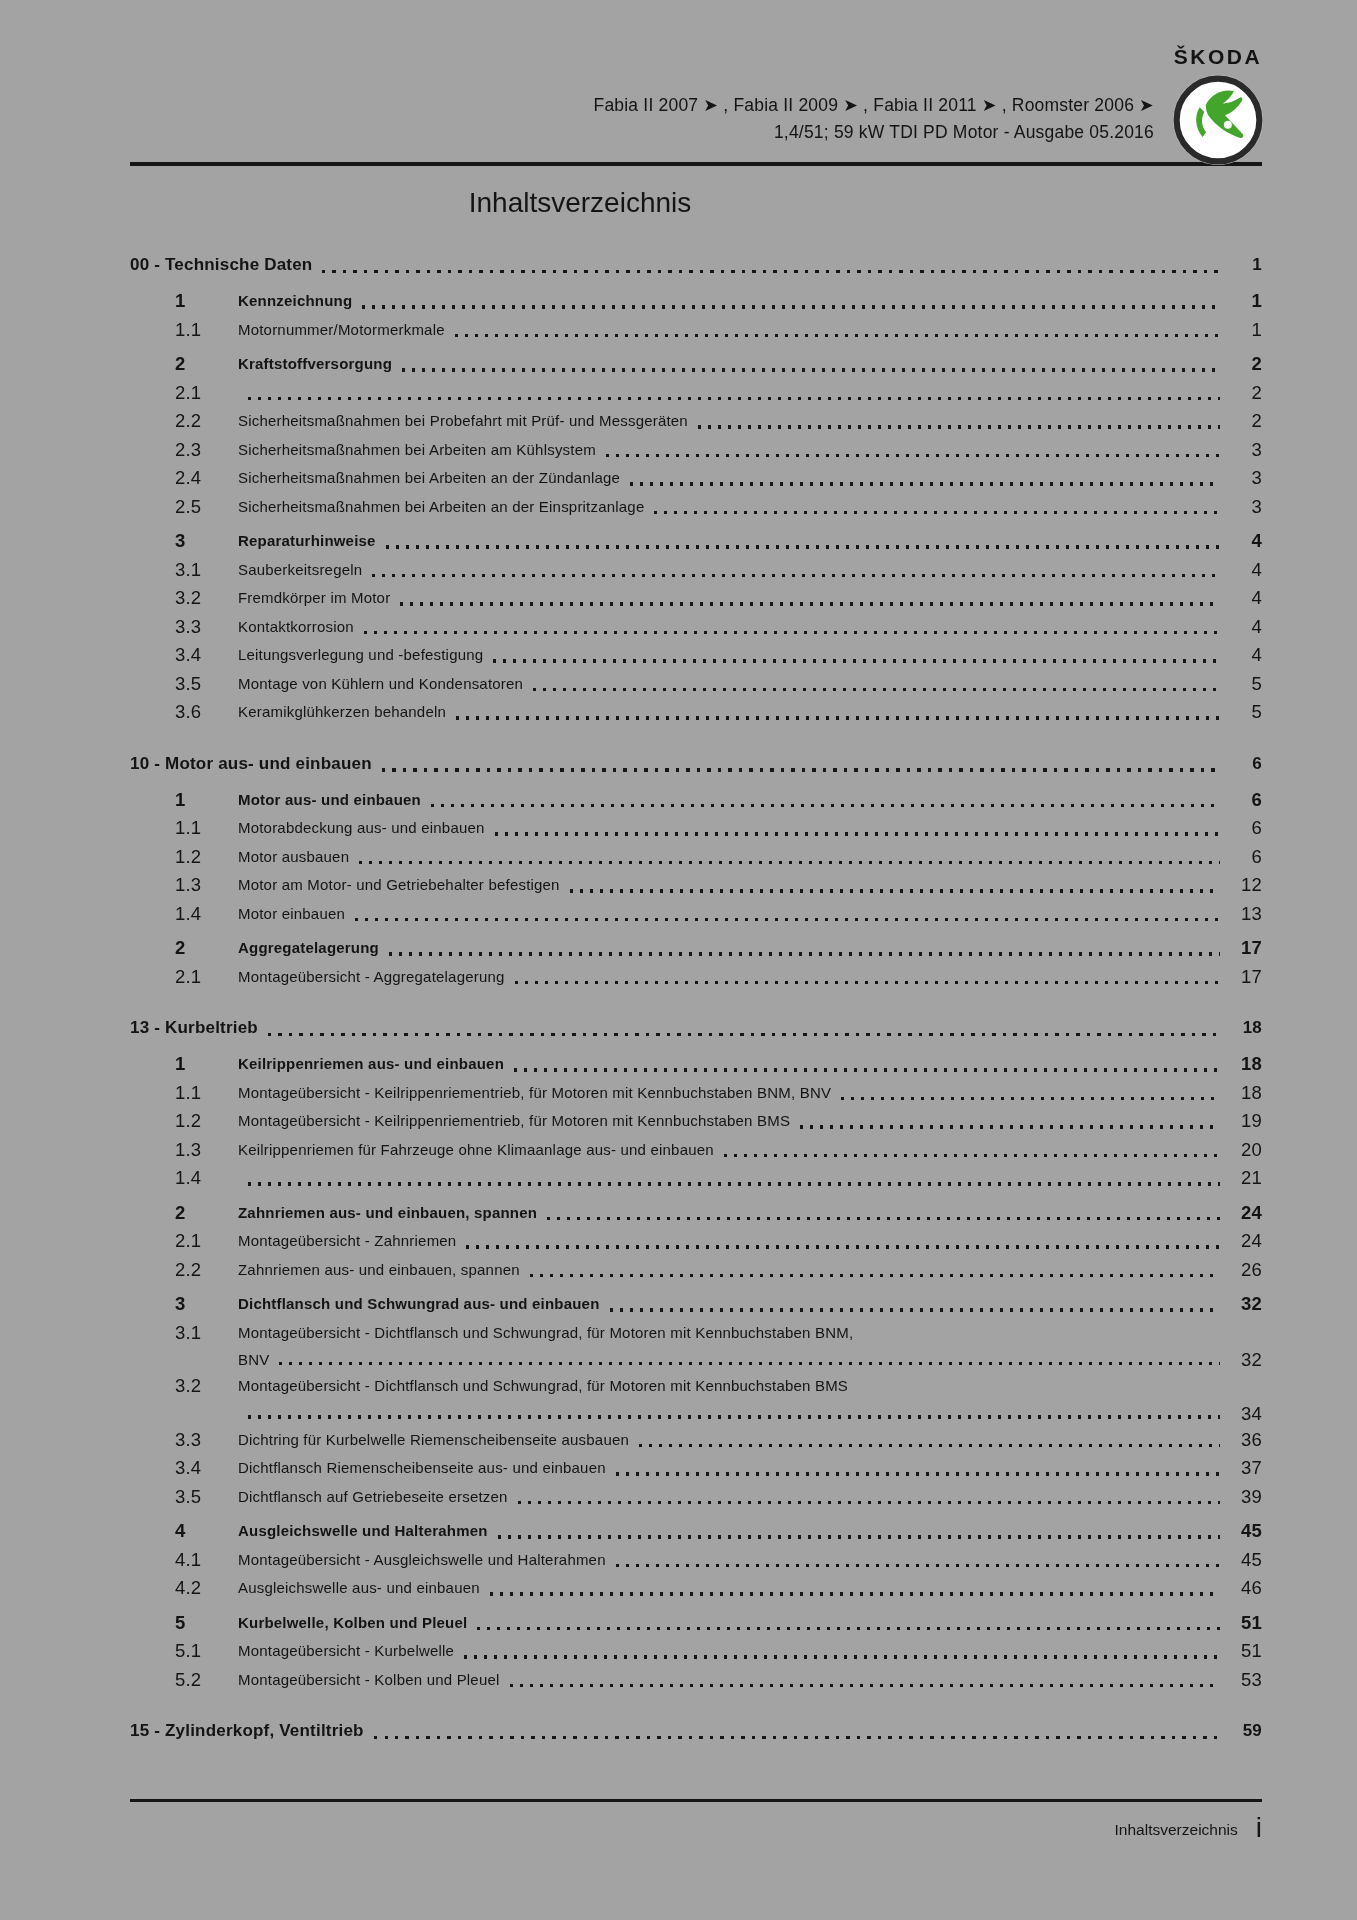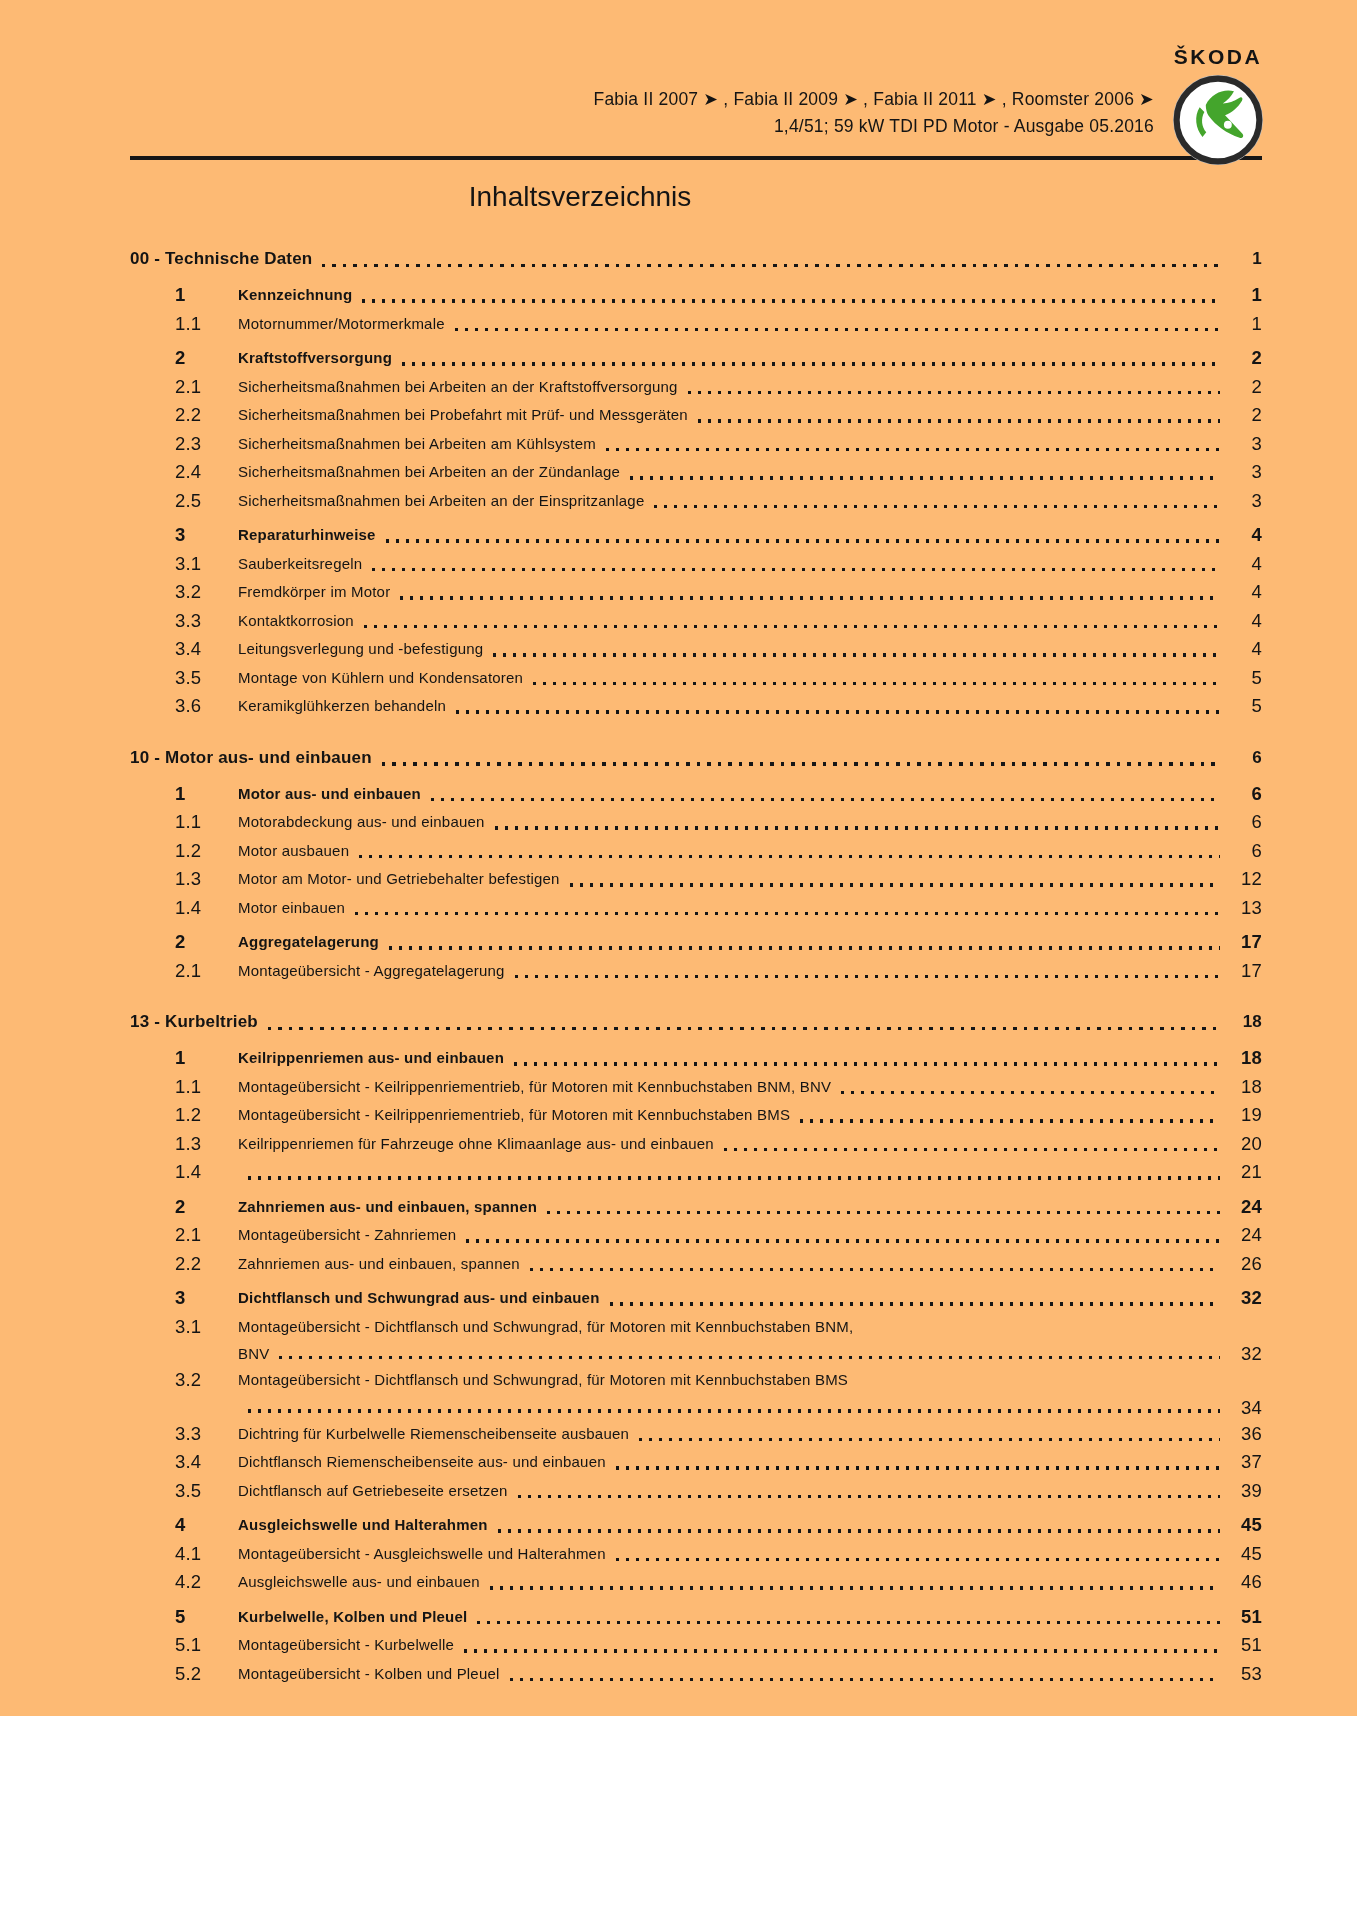--- a/index.html
+++ b/index.html
@@ -1,22 +1,22 @@
 <!DOCTYPE html>
 <html><head>
 <meta charset="utf-8">
 <style>
   * { margin:0; padding:0; box-sizing:border-box; }
   html,body { background:#ffffff; }
   .page {
-    width:1357px; height:1716px; position:relative; overflow:hidden;
-    background:#fdba74; color:#141414;
+    width:1357px; height:1920px; position:relative; overflow:hidden;
+    background:#a3a3a3; color:#141414;
     font-family:"Liberation Sans","DejaVu Sans",sans-serif;
   }
-  .content { padding:0 95px 0 130px; }
+  .content { padding:6px 95px 0 130px; }
 
   
   .header { padding-top:86px; text-align:right; }
   .hline { margin-right:108px; font-size:17.5px; line-height:27px; white-space:nowrap; letter-spacing:0.2px; }
   .rule { margin-top:16px; height:4px; background:#161616; }
 
   
   .logo { position:absolute; top:44px; right:78px; width:122px; text-align:center; z-index:2; }
   .brand { font-size:21px; font-weight:700; letter-spacing:2.5px; color:#141414; line-height:26px; }
   .logo svg { width:94px; height:94px; display:block; margin:3px auto 0; }
@@ -113,21 +113,20 @@
                 <span class="txt">Kraftstoffversorgung</span>
                 <span class="dots"></span>
                 <span class="pg">2</span>
               </div>
             </div>
           </div>
           <div class="row e2">
             <span class="num">2.1</span>
             <div class="body">
               <div class="line">
-                <span class="txt">Sicherheitsmaßnahmen bei Arbeiten an der Kraftstoffversorgung</span>
                 <span class="dots"></span>
                 <span class="pg">2</span>
               </div>
             </div>
           </div>
           <div class="row e2">
             <span class="num">2.2</span>
             <div class="body">
               <div class="line">
                 <span class="txt">Sicherheitsmaßnahmen bei Probefahrt mit Prüf- und Messgeräten</span>

